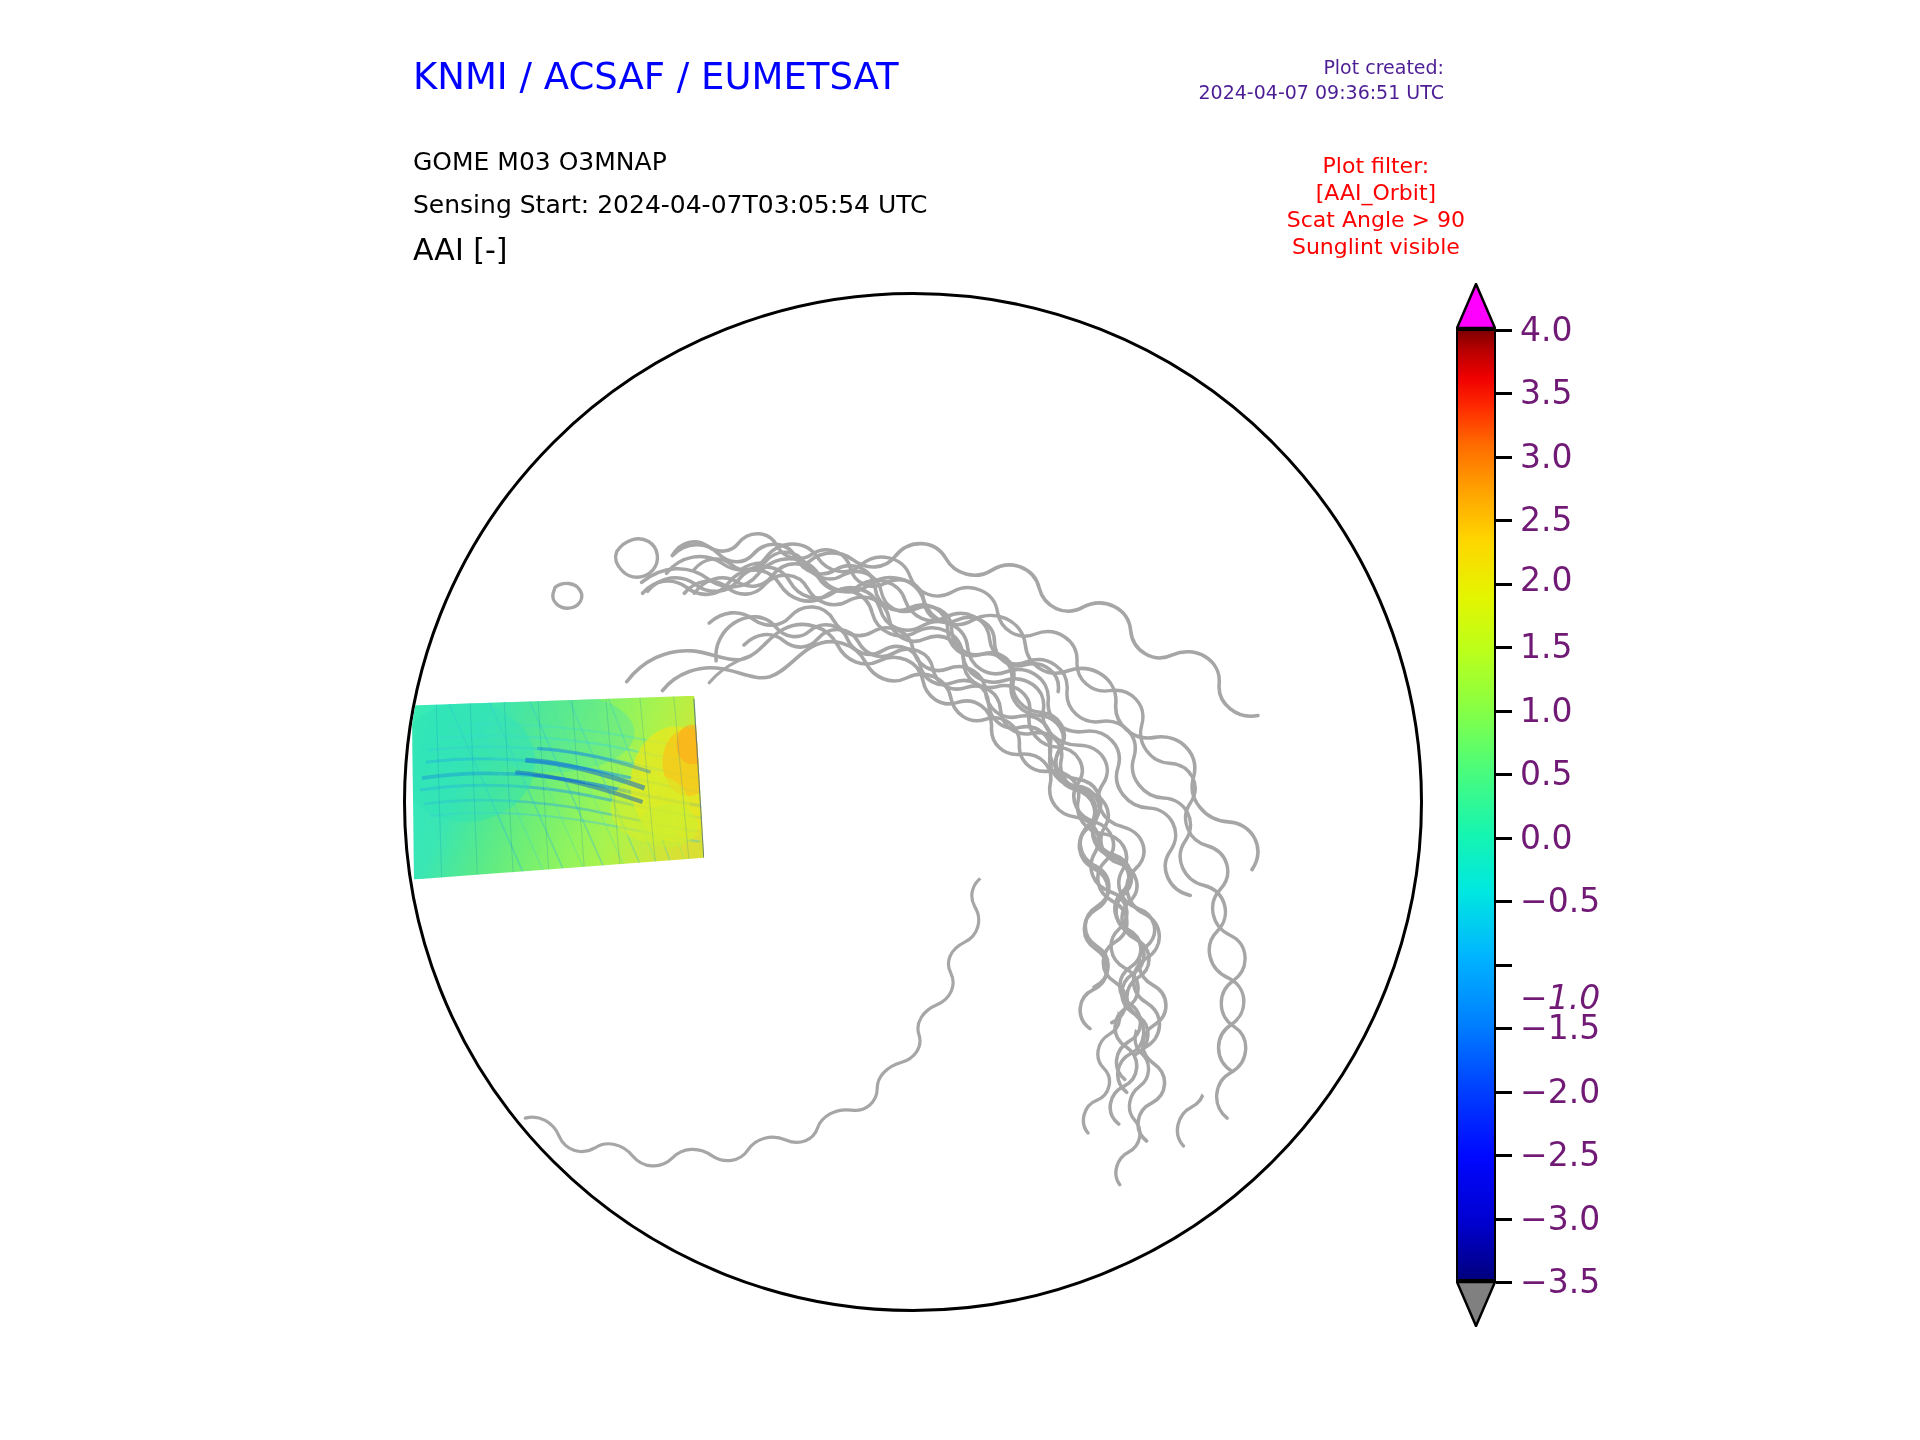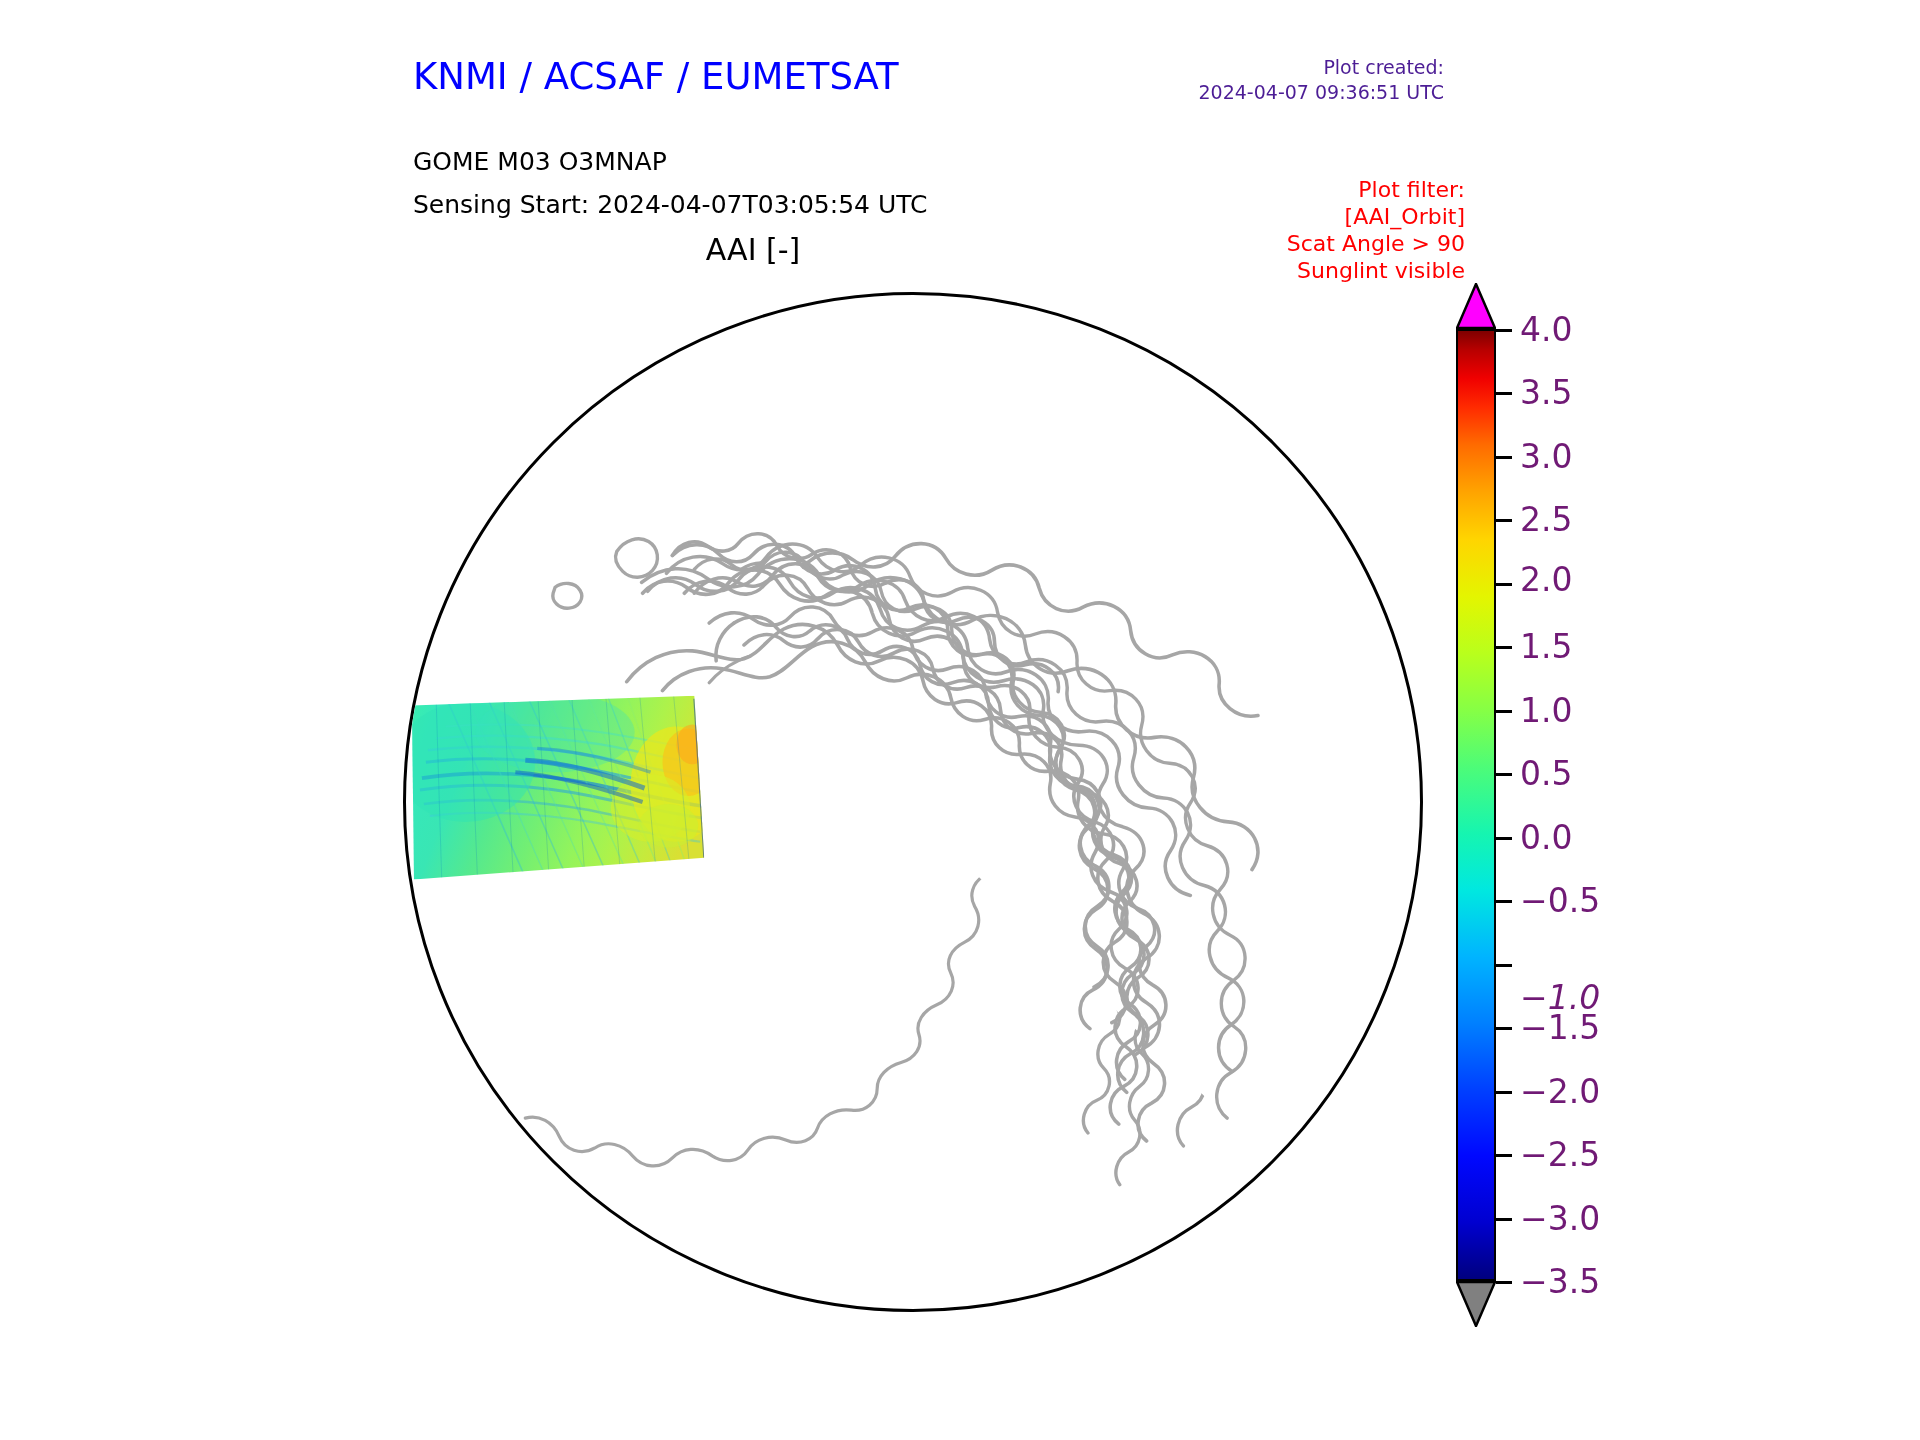--- a/index.html
+++ b/index.html
@@ -46,31 +46,30 @@
     line-height: 43px;
     color: #000000;
     white-space: nowrap;
   }
 
   #quantity-title {
     position: absolute;
     left: 413px;
     top: 232px;
     width: 680px;
-    text-align: center;
     font-size: 30px;
     color: #000000;
     white-space: nowrap;
   }
 
   #filter-block {
     position: absolute;
     right: 455px;
-    top: 176px;
-    text-align: right;
+    top: 152px;
+    text-align: center;
     font-size: 22px;
     line-height: 27px;
     color: #ff0000;
     white-space: nowrap;
   }
 
   
   #map-area {
     position: absolute;
     left: 393px;

